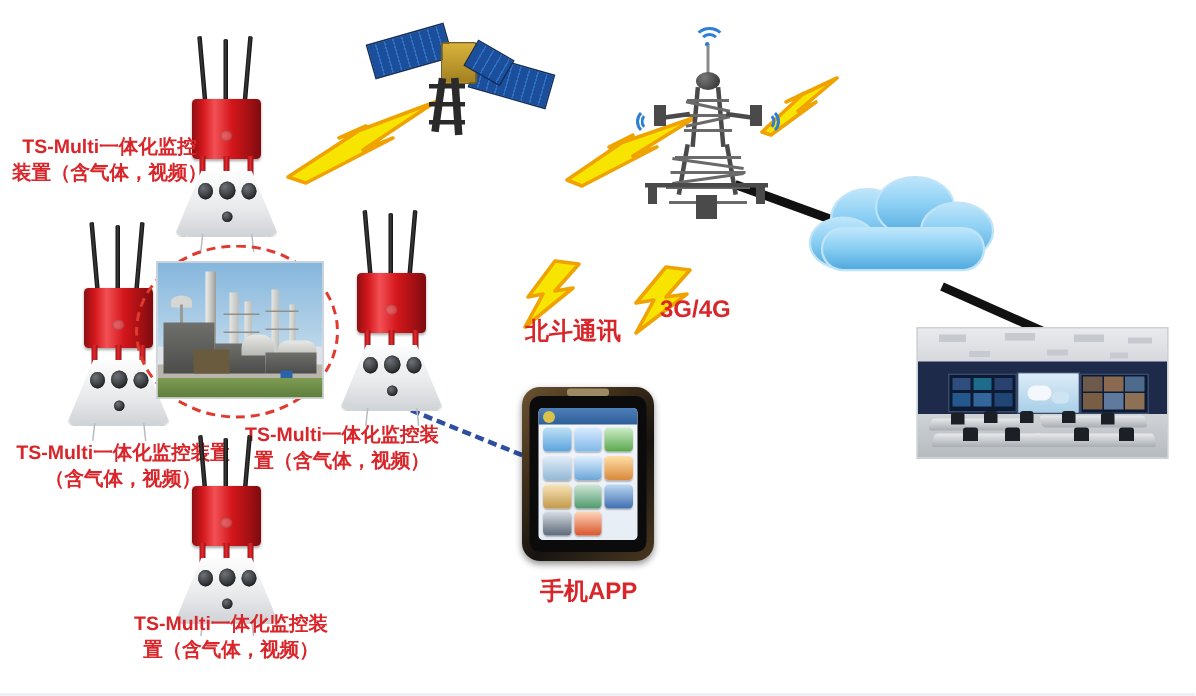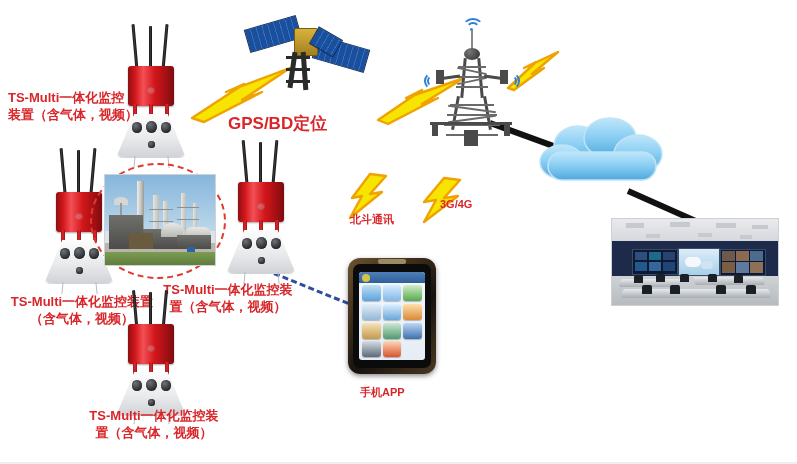--- a/index.html
+++ b/index.html
@@ -10,22 +10,22 @@
     overflow:hidden;
     position:relative;
   }
   #stage{position:absolute;left:0;top:0;width:797px;height:464px;overflow:hidden;
          border-bottom:2px solid #eceff3;box-sizing:border-box;background:#fff;}
   .abs{position:absolute;}
 
   
   .lbl{position:absolute;color:#d9262a;font-weight:bold;line-height:1.28;
        white-space:pre;letter-spacing:0px;}
-  .lbl.cn{font-size:13px;}
-  .lbl.md{font-size:11px;}
+  .lbl.cn{font-size:13px;text-align:center;}
+  .lbl.md{font-size:16px;}
   .lbl.lg{font-size:17px;}
   .lbl.center{text-align:center;}
 
   
   .device{position:absolute;}
   .dev-ant{position:absolute;background:linear-gradient(to right,#101010,#3a3a3a 45%,#0d0d0d);border-radius:1px;}
   .dev-body{position:absolute;border-radius:3px;
      background:linear-gradient(to right,#8e0f12 0%,#d4181d 16%,#f25055 33%,#d3161b 58%,#a51014 82%,#7d0b0e 100%);
      box-shadow:0 1px 2px rgba(0,0,0,.35);}
   .dev-body:after{content:"";position:absolute;left:50%;top:52%;width:18%;height:18%;
@@ -386,17 +386,16 @@
     <div class="cr-chair" style="left:44px;top:55px;width:9px;height:8px;"></div>
     <div class="cr-chair" style="left:68px;top:55px;width:9px;height:8px;"></div>
     <div class="cr-chair" style="left:96px;top:55px;width:9px;height:8px;"></div>
     <div class="cr-chair" style="left:122px;top:56px;width:9px;height:8px;"></div>
     <div class="cr-chair" style="left:30px;top:66px;width:10px;height:9px;"></div>
     <div class="cr-chair" style="left:58px;top:66px;width:10px;height:9px;"></div>
     <div class="cr-chair" style="left:104px;top:66px;width:10px;height:9px;"></div>
     <div class="cr-chair" style="left:134px;top:66px;width:10px;height:9px;"></div>
   </div>
 
-  <div class="lbl lg" style="left:228px;top:113px;">GPS/BD定位</div>
   <div class="lbl md" style="left:350px;top:212px;">北斗通讯</div>
   <div class="lbl md" style="left:440px;top:197px;">3G/4G</div>
 
 </div>
 
 </body></html>

